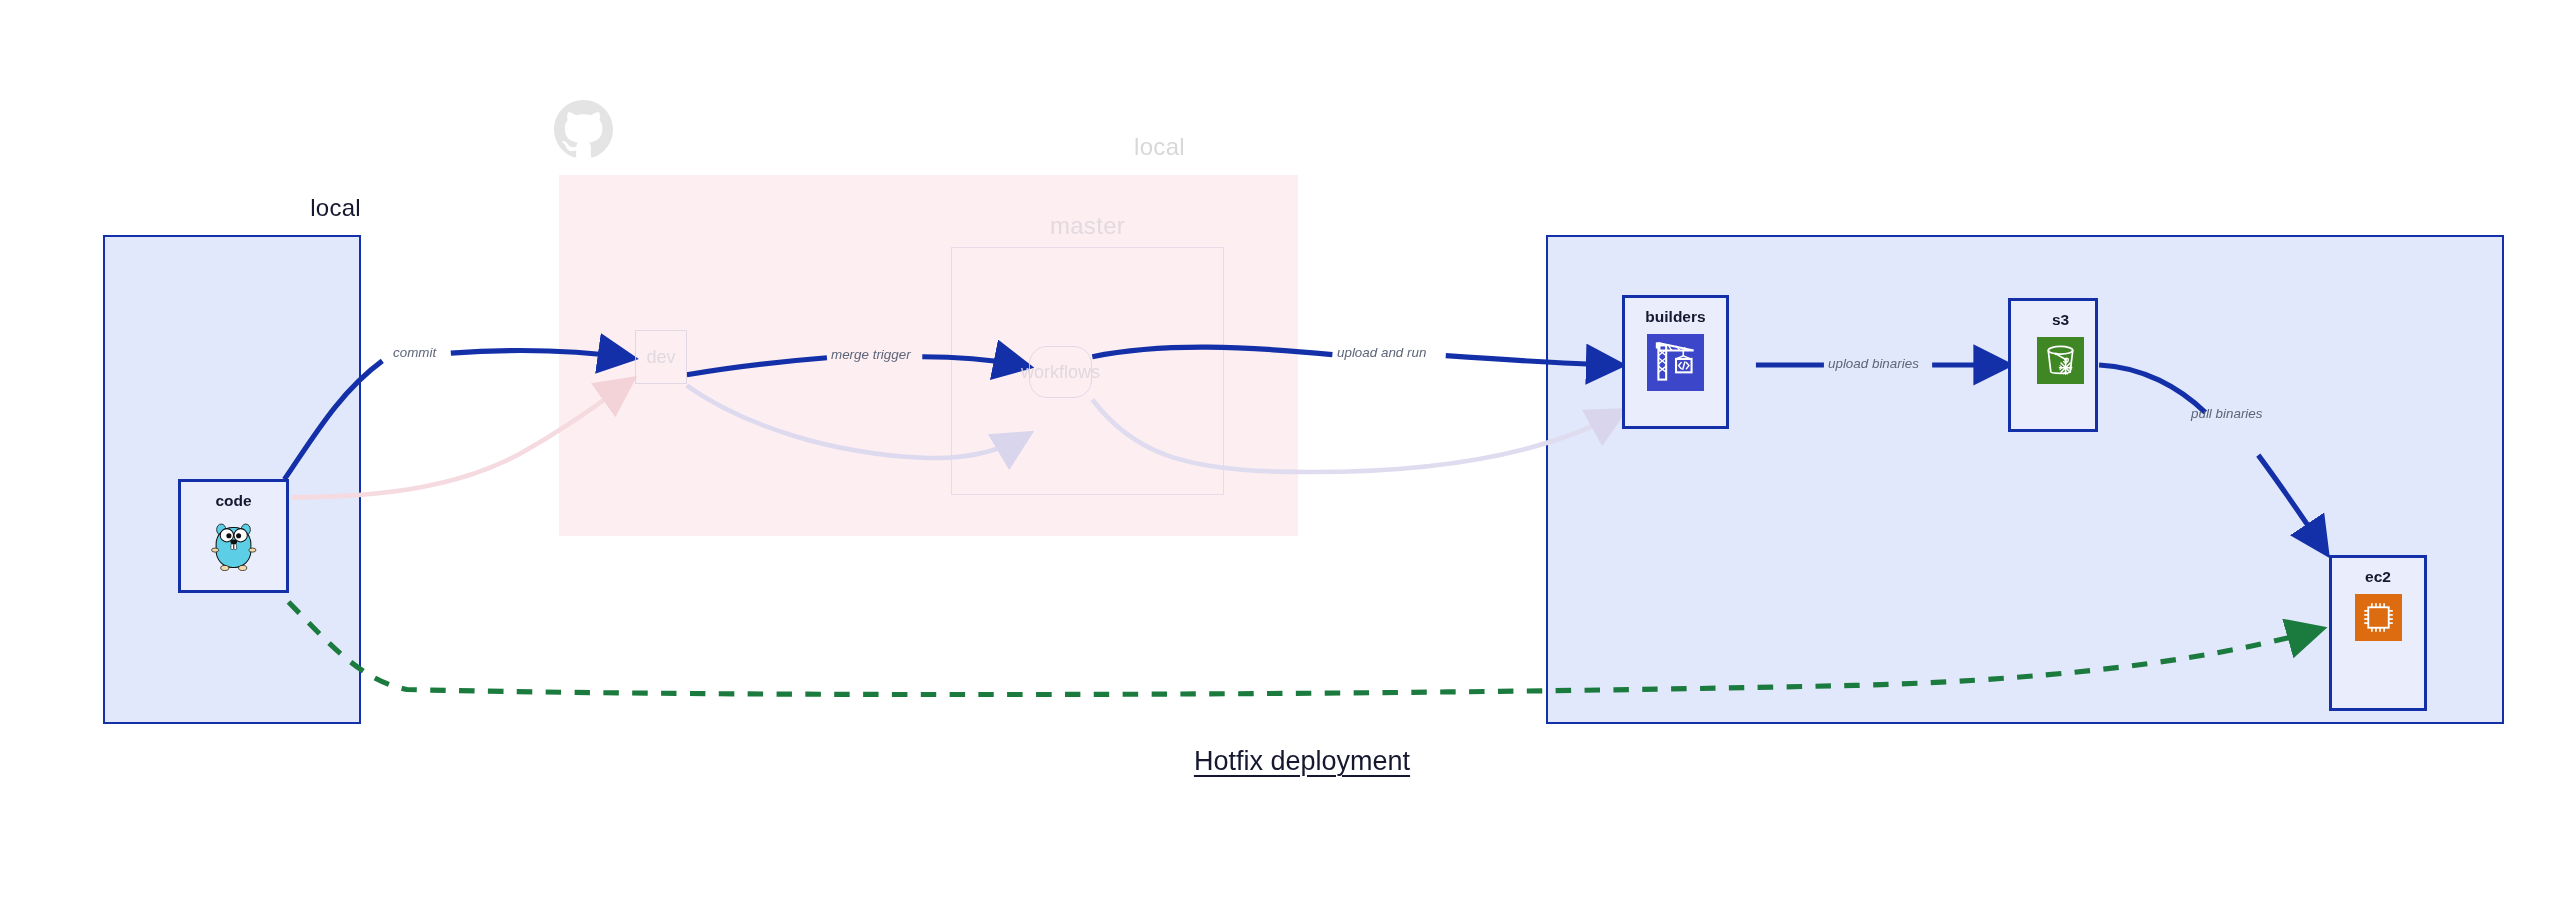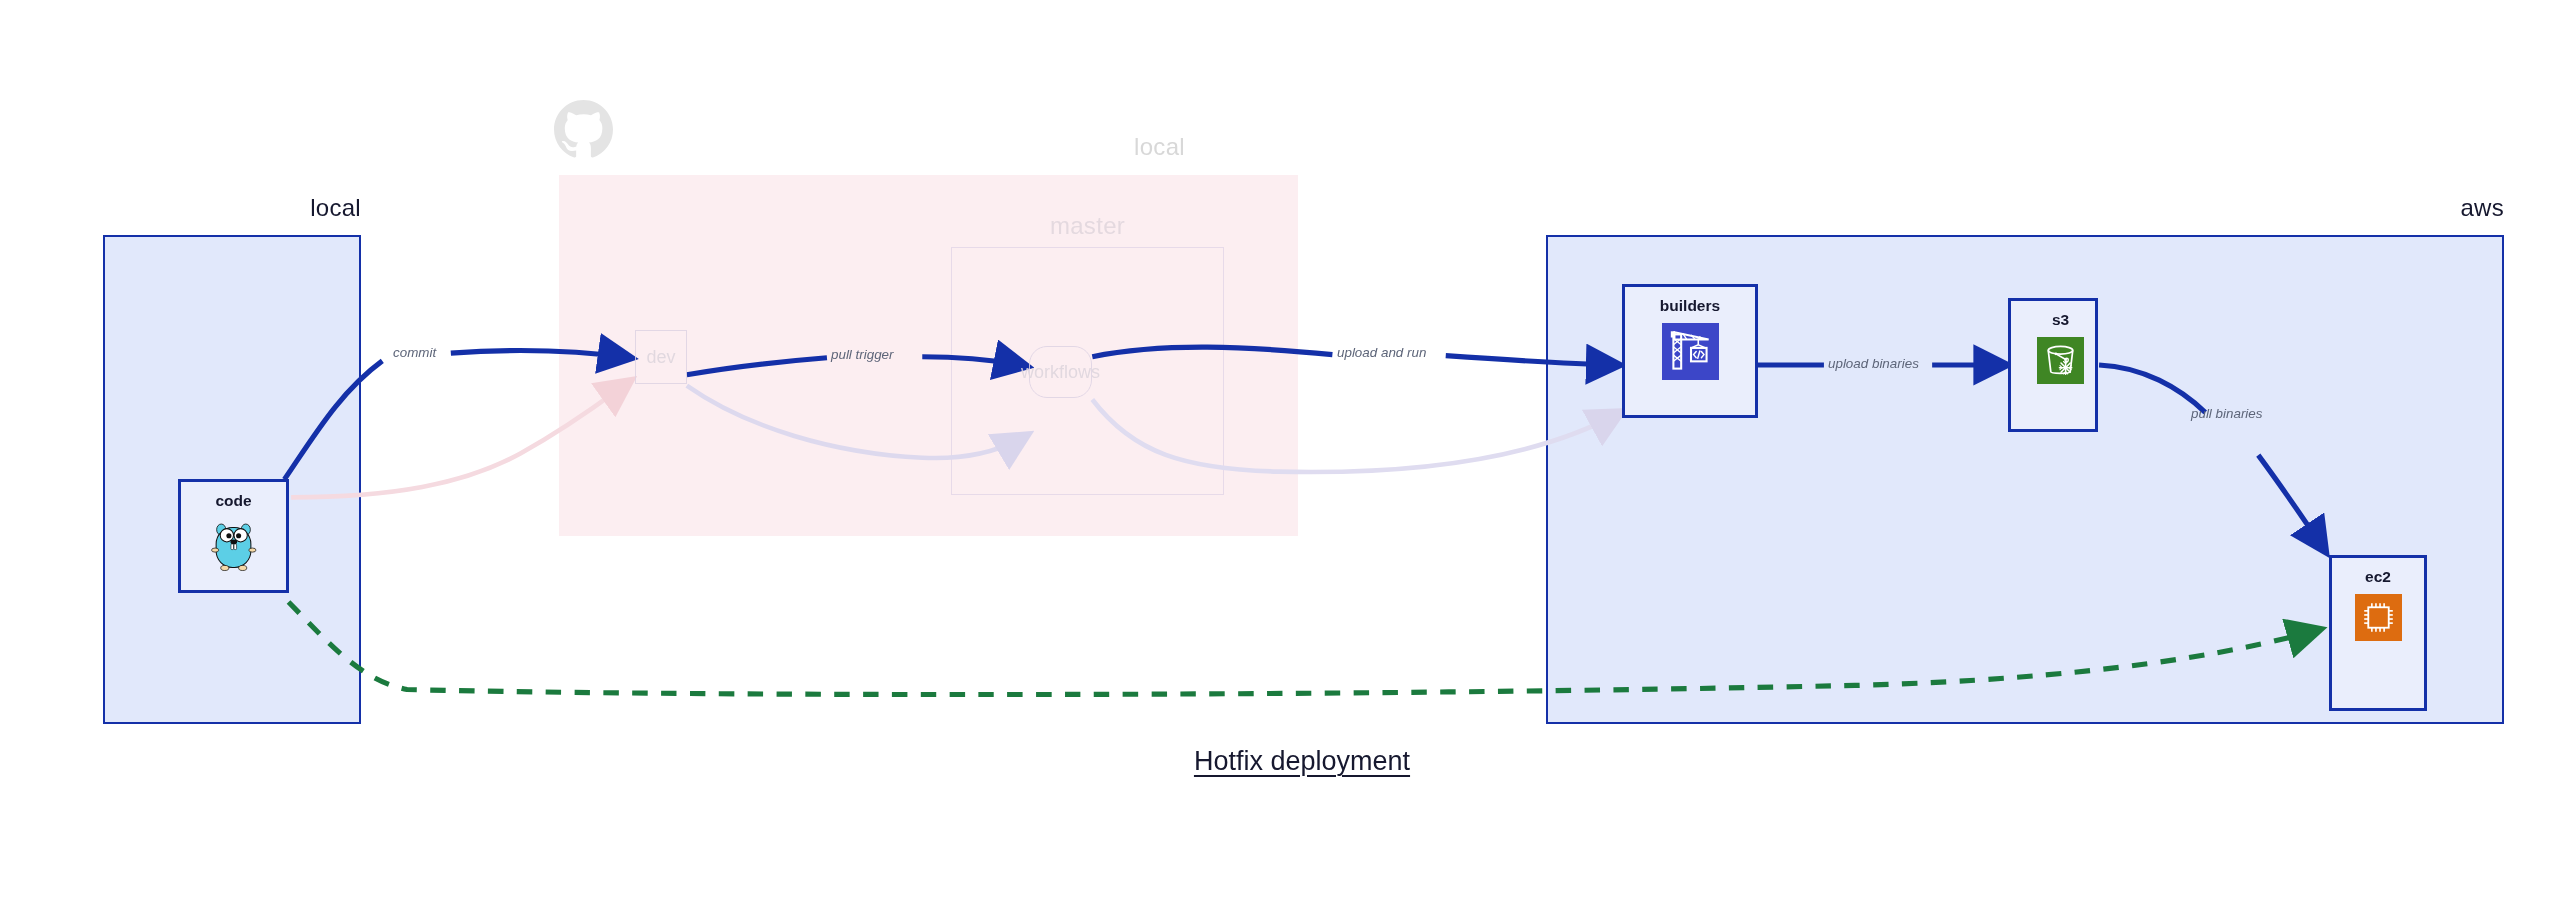--- a/index.html
+++ b/index.html
@@ -104,21 +104,21 @@
     font-weight: 700;
     color: #16182f;
     line-height: 1;
     white-space: nowrap;
   }
   .node-icon {
     margin-top: 9.3px;
   }
 
   .node-code     { left: 178px;  top: 479px;  width: 111px; height: 114px; align-items: center; }
-  .node-builders { left: 1622px; top: 284px;  width: 136px; height: 134px; }
+  .node-builders { left: 1622px; top: 295px;  width: 107px; height: 134px; }
   .node-s3       { left: 2008px; top: 298px;  width: 90px; height: 134px; padding-left: 15px; }
   .node-ec2      { left: 2329px; top: 555px; width: 98px; height: 156px; }
 
   
   .node-ghost {
     position: absolute;
     box-sizing: border-box;
     background: transparent;
     border: 1.5px solid #ded3e4;
     display: flex;
@@ -198,21 +198,20 @@
     </svg>
   </div>
 
   <div class="group-master"></div>
   <div class="group-label label-master">master</div>
 
   <div class="group group-local"></div>
   <div class="group-label label-local">local</div>
 
   <div class="group group-aws"></div>
-  <div class="group-label label-aws">aws</div>
 
   <svg class="layer" viewBox="0 0 5054 1750" width="2604" height="902">
     <defs>
       <marker id="arrow-pink" markerWidth="9" markerHeight="9" refX="7" refY="4.5" orient="auto" markerUnits="strokeWidth">
         <path d="M0,0 L9,4.5 L0,9 z" fill="#f3d2d8"></path>
       </marker>
       <marker id="arrow-lilac" markerWidth="9" markerHeight="9" refX="7" refY="4.5" orient="auto" markerUnits="strokeWidth">
         <path d="M0,0 L9,4.5 L0,9 z" fill="#d9d5ec"></path>
       </marker>
     </defs>
@@ -261,21 +260,21 @@
 
     <g>
       <path d="M 560,1168 C 640,1250 700,1320 790,1338
                C 1400,1352 2600,1352 3600,1330
                C 4050,1318 4330,1270 4500,1222" fill="none" stroke="#1b7a3e" stroke-width="10" stroke-dasharray="30 26" stroke-linecap="butt" marker-end="url(#arrow-green)"></path>
     </g>
   </svg>
 
   <div class="edge-label" style="left:393px; top:346px;">commit</div>
 
-  <div class="edge-label" style="left:831px; top:348px;">pull trigger</div>
+  <div class="edge-label" style="left:831px; top:348px;">merge trigger</div>
 
   <div class="edge-label" style="left:1337px; top:346px;">upload and run</div>
 
   <div class="edge-label" style="left:1828px; top:357px;">upload binaries</div>
 
   <div class="edge-label" style="left:2191px; top:407px;">pull binaries</div>
 
   <div class="node-ghost node-dev">
     <span class="ghost-title">dev</span>
   </div>

